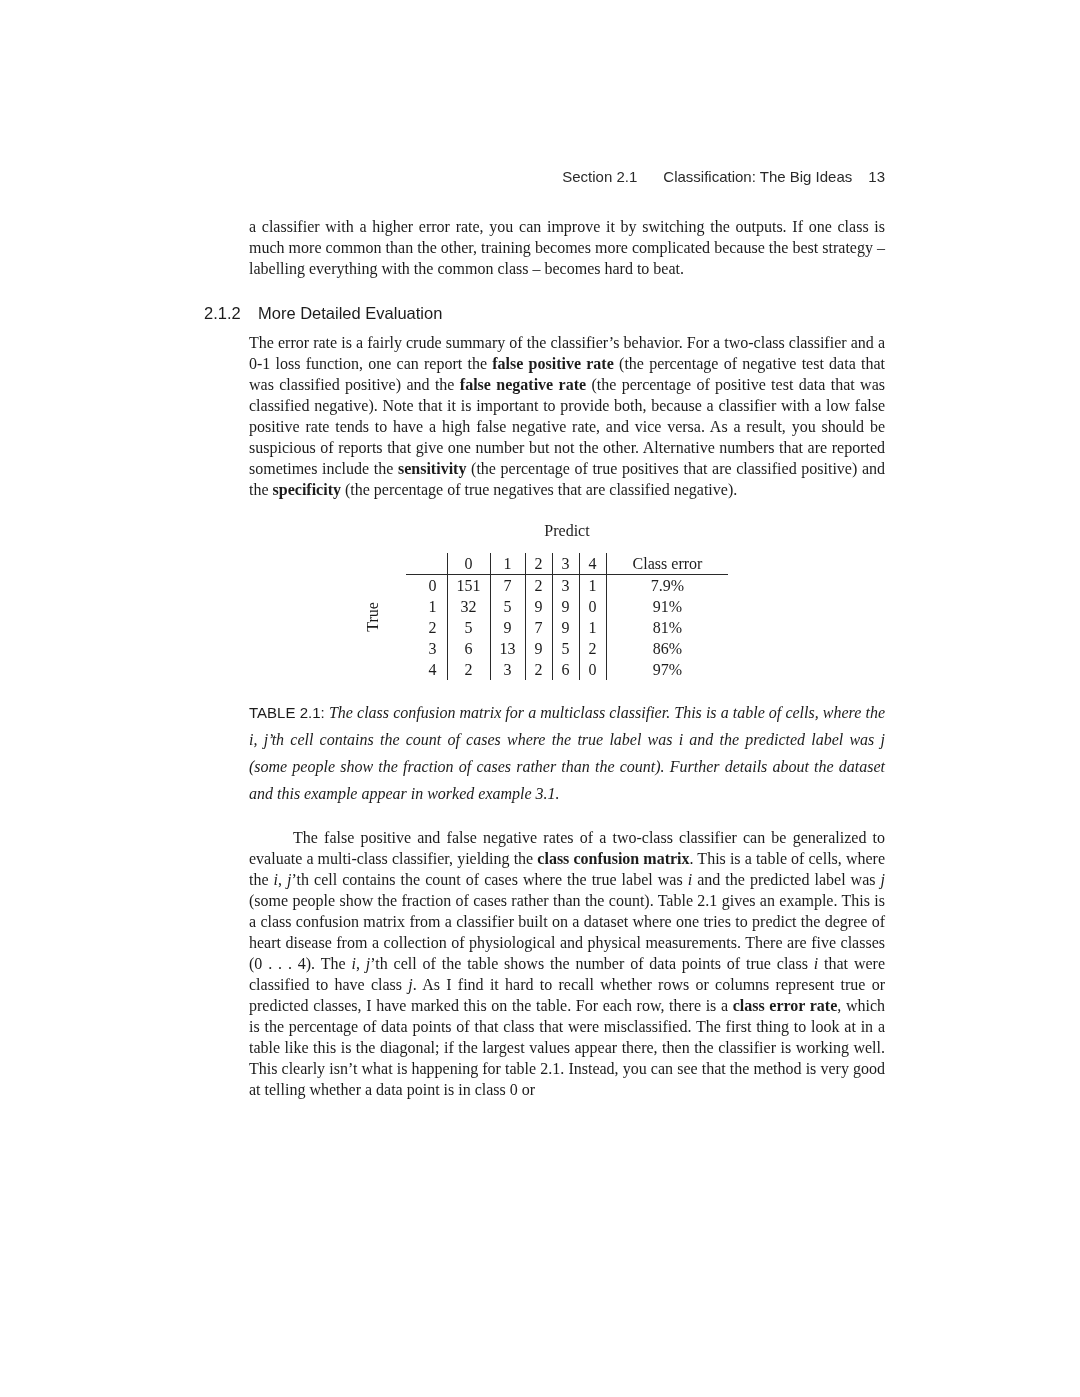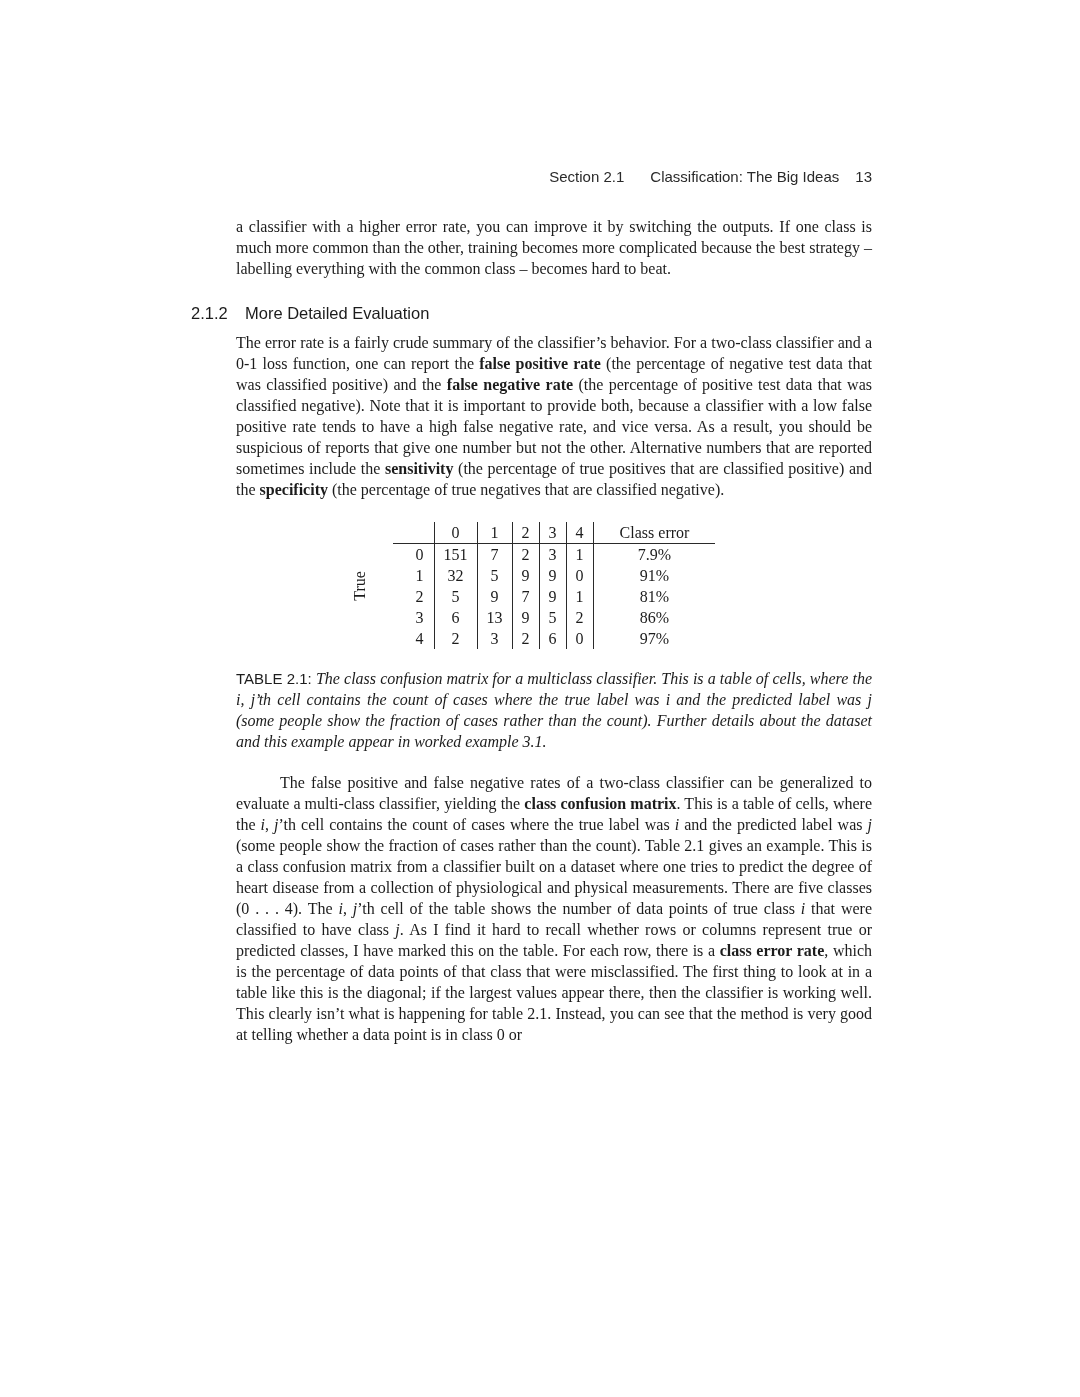--- a/index.html
+++ b/index.html
@@ -8,21 +8,21 @@
     width: 1080px;
     height: 1397px;
     margin: 0 auto;
     background: #ffffff;
     font-family: "Liberation Serif", serif;
     color: #1c1c1c;
     overflow: hidden;
   }
   .content {
     position: absolute;
-    left: 175px;
+    left: 188px;
     top: 168px;
     width: 697px;
   }
   .running-header {
     font-family: "Liberation Sans", sans-serif;
     font-size: 15px;
     color: #2a2a2a;
     display: flex;
     justify-content: flex-end;
     align-items: baseline;
@@ -83,21 +83,21 @@
   }
   table.confusion td.rowlabel { text-align: right; padding-right: 10px; min-width: 22px; }
   table.confusion td.vline { border-left: 1px solid #2a2a2a; }
   table.confusion td.classerr { padding: 0 26px; margin-top: 20px; }
   table.confusion thead td { border-bottom: 1px solid #2a2a2a; }
 
   .caption {
     margin: 19px 0 0 61px;
     width: 636px;
     font-size: 16px;
-    line-height: 21px;
+    line-height: 27px;
     text-align: justify;
   }
   .body-para { margin-top: 20px; text-indent: 44px; }
 </style>
 </head>
 <body>
 
 <div class="page">
   <div class="content">
 
@@ -110,20 +110,21 @@
     <p class="para">a classifier with a higher error rate, you can improve it by switching the outputs. If one class is much more common than the other, training becomes more complicated because the best strategy – labelling everything with the common class – becomes hard to beat.</p>
 
     <div class="section-heading">
       <span class="sec-num">2.1.2</span>
       <span class="sec-title">More Detailed Evaluation</span>
     </div>
 
     <p class="para"><span>The error rate is a fairly crude summary of the classifier’s behavior.  For a two-class classifier and a 0-1 loss function, one can report the </span><span class="seg-b">false positive rate</span><span> (the percentage of negative test data that was classified positive) and the </span><span class="seg-b">false negative rate</span><span> (the percentage of positive test data that was classified negative). Note that it is important to provide both, because a classifier with a low false positive rate tends to have a high false negative rate, and vice versa.  As a result, you should be suspicious of reports that give one number but not the other.  Alternative numbers that are reported sometimes include the </span><span class="seg-b">sensitivity</span><span> (the percentage of true positives that are classified positive) and the </span><span class="seg-b">specificity</span><span> (the percentage of true negatives that are classified negative).</span></p>
 
     <div class="table-block">
+      <div class="predict-label">Predict</div>
       <div class="table-wrap">
         <span class="true-label">True</span>
         <table class="confusion">
           <thead>
             <tr>
               <td class="rowlabel"></td>
               <td class="vline">0</td>
               <td class="vline">1</td>
               <td class="vline">2</td>
               <td class="vline">3</td>

